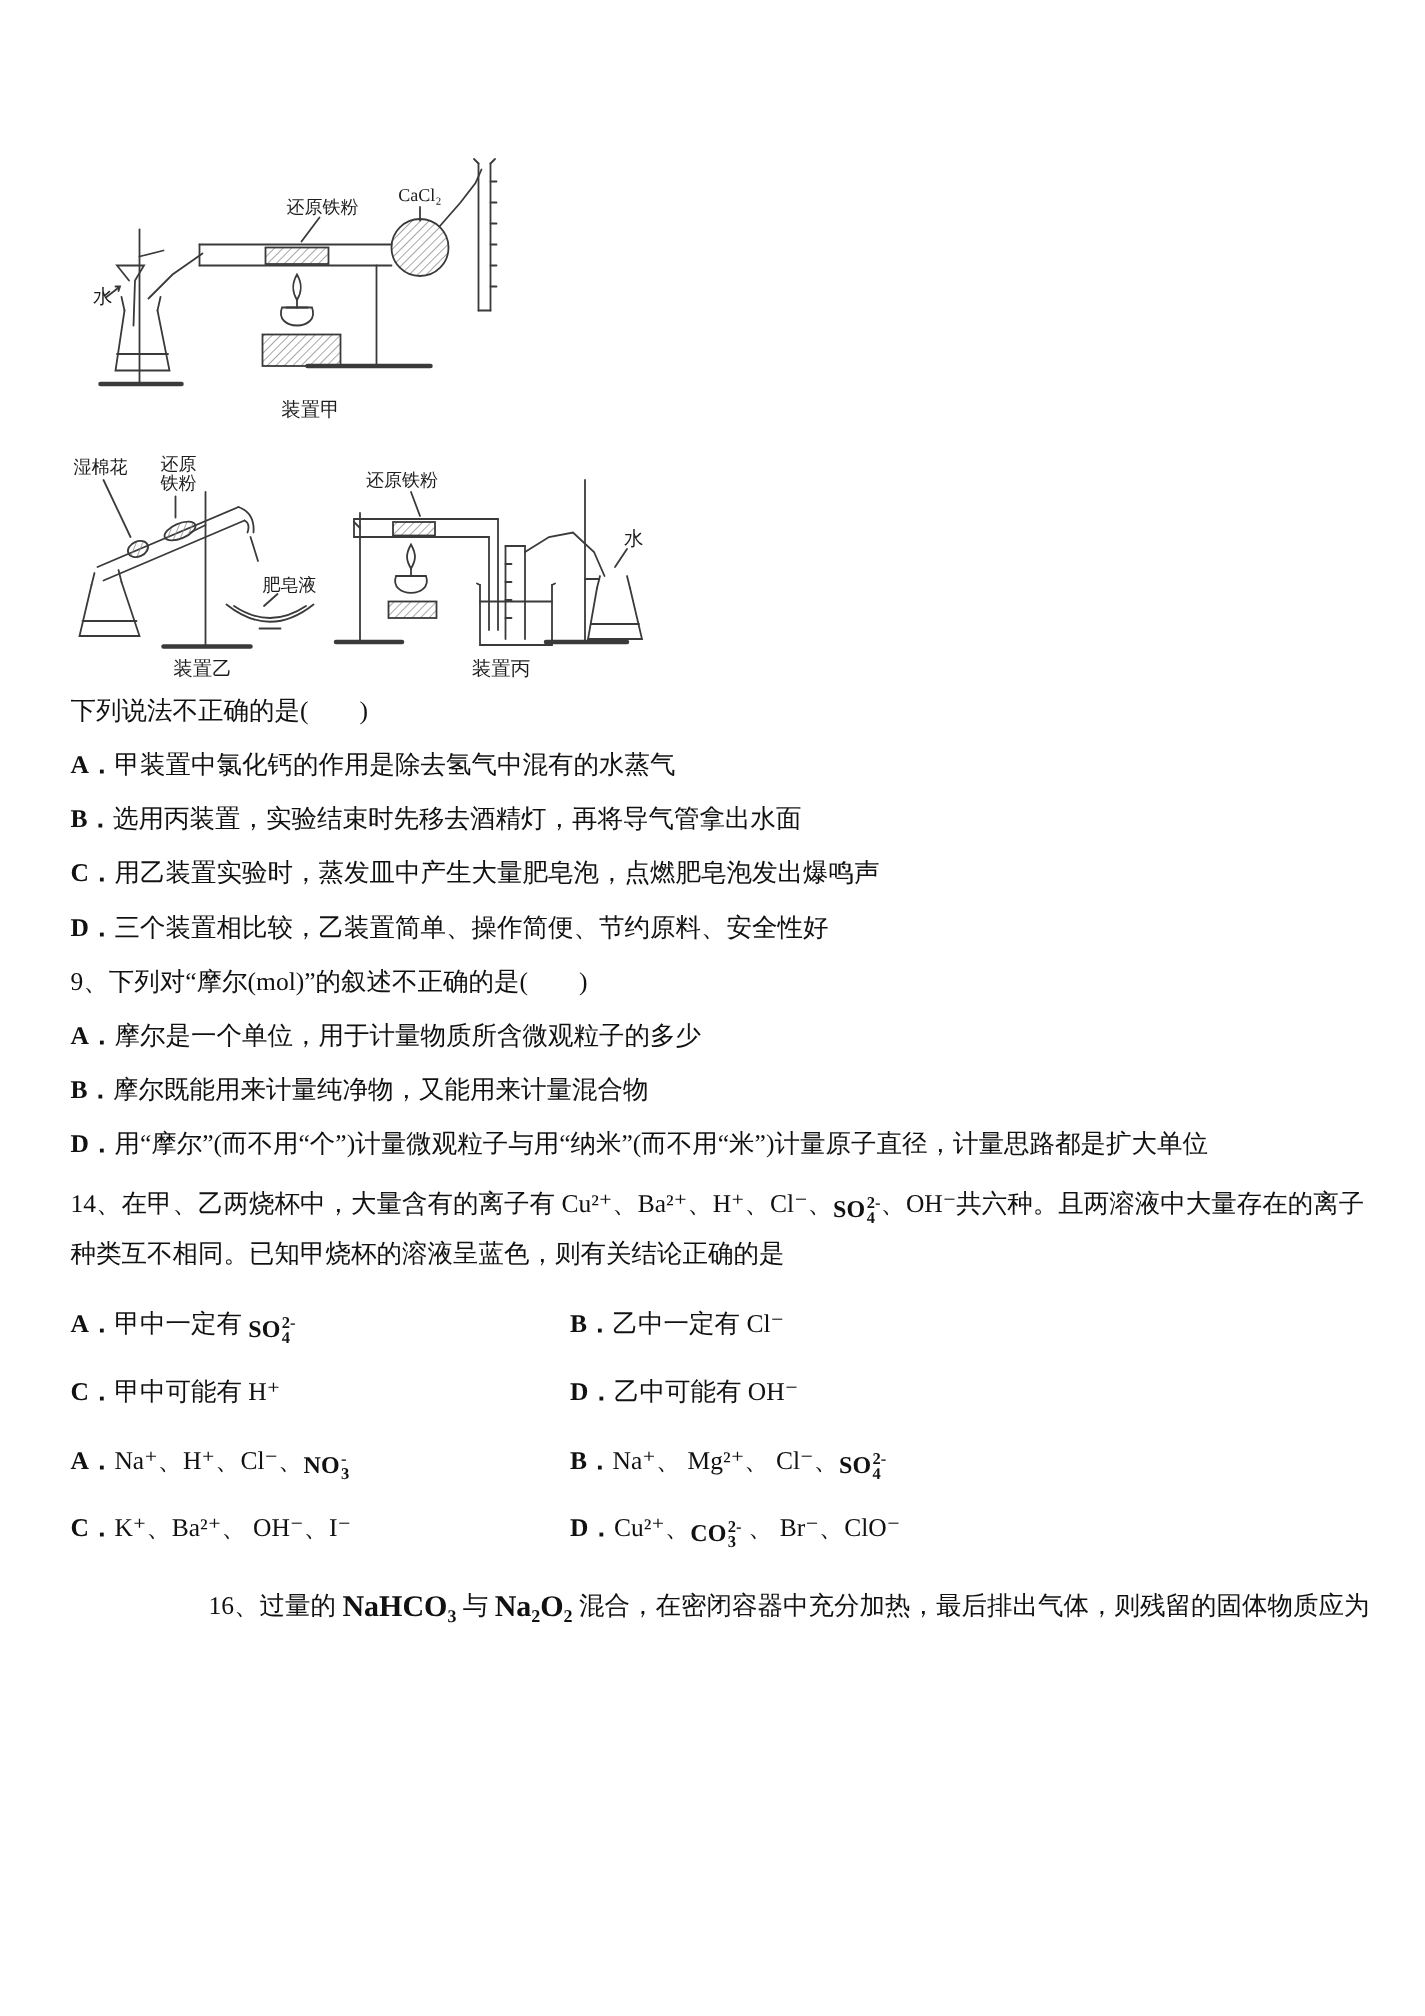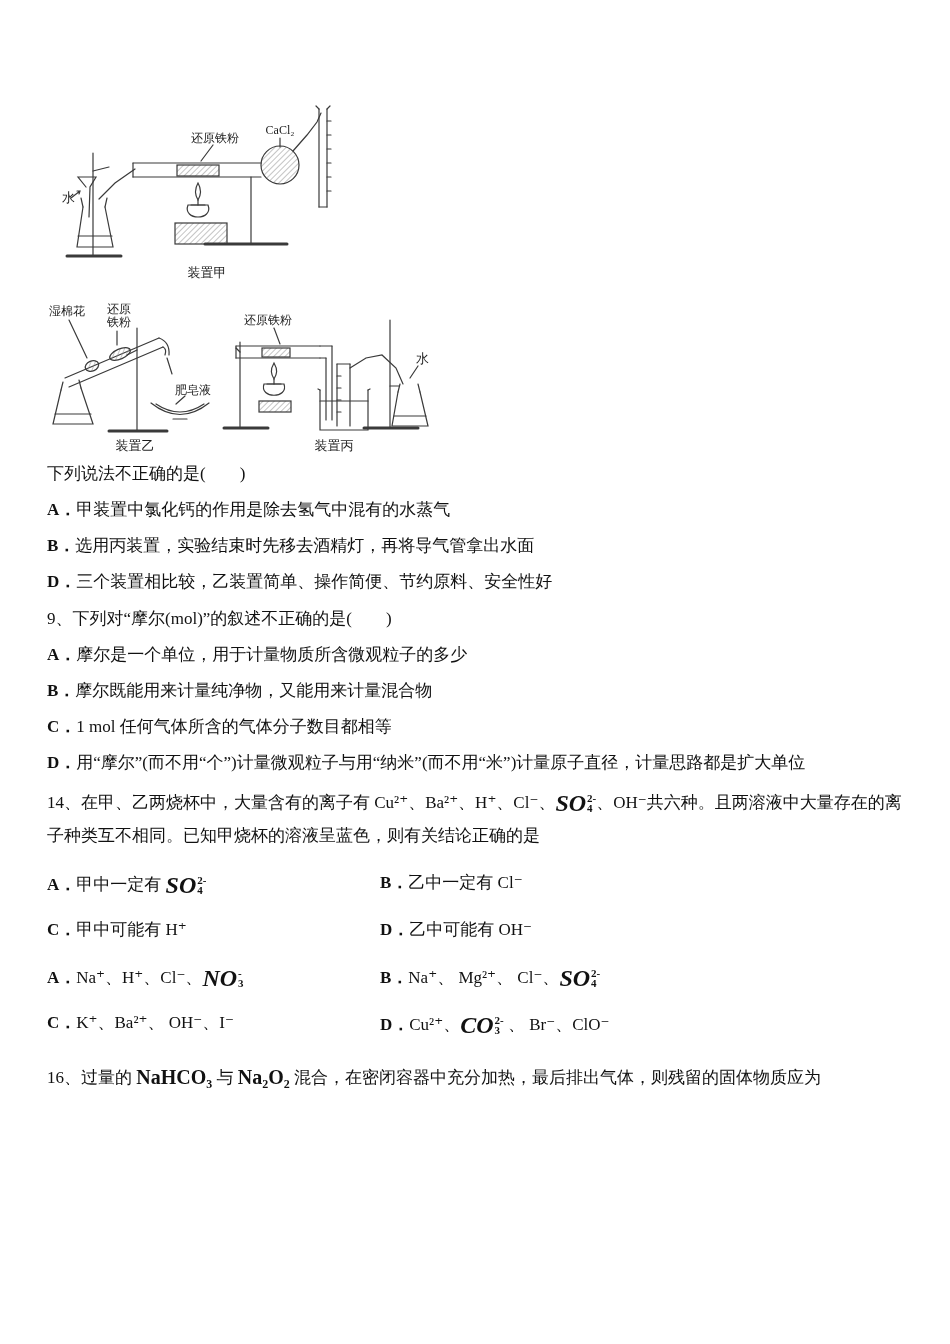--- a/index.html
+++ b/index.html
@@ -7,29 +7,29 @@
         font-family:"Liberation Serif","DejaVu Serif",serif;color:#111;}
   .fig{position:absolute;}
   .fig text{font-family:"Liberation Serif","DejaVu Serif",serif;fill:#1c1c1c;}
   .content{position:absolute;left:47px;top:462px;width:866px;font-size:17px;}
   .line{margin:0 0 11.5px 0;line-height:1.45;}
   .opt-label{font-weight:bold;}
   .chem{font-weight:normal;font-family:"Liberation Serif","DejaVu Serif",serif;}
   .bigchem{font-weight:bold;font-size:20px;vertical-align:-1px;font-family:"Liberation Serif","DejaVu Serif",serif;}
   .ion{display:inline-flex;align-items:center;font-weight:bold;transform:translateY(3px);
        font-family:"Liberation Serif","DejaVu Serif",serif;}
-  .ion .ibase{font-size:24px;line-height:1;font-style:italic;}
+  .ion .ibase{font-size:16px;line-height:1;}
   .ion .iscr{display:inline-flex;flex-direction:column;margin-left:1px;}
   .ion .iscr span{font-size:11px;line-height:10px;}
   .optrow{display:flex;margin:0 0 20px 0;line-height:1.5;}
   .col-l{width:333px;}
   .col-r{flex:1;}
   .q14stem{margin-bottom:18px;line-height:1.9;}
   .q15stem{margin-bottom:16px;}
-  .q16line{margin-top:4px;line-height:1.9;}
+  .q16line{margin-top:4px;line-height:1.9;text-align:right;}
 </style>
 </head>
 <body>
 
 <div class="page">
 
   <svg class="fig" style="left:55px;top:95px;" width="300" height="195" viewBox="0 0 300 195">
     <defs>
       <pattern id="hA" width="4" height="4" patternUnits="userSpaceOnUse" patternTransform="rotate(45)">
         <line x1="0" y1="0" x2="0" y2="4" stroke="#8a8a8a" stroke-width="1"></line>
@@ -201,34 +201,34 @@
     <div class="line">
       <span>下列说法不正确的是(　　)</span>
     </div>
     <div class="line">
       <span class="opt-label">A．</span><span>甲装置中氯化钙的作用是除去氢气中混有的水蒸气</span>
     </div>
     <div class="line">
       <span class="opt-label">B．</span><span>选用丙装置，实验结束时先移去酒精灯，再将导气管拿出水面</span>
     </div>
     <div class="line">
+      <span class="opt-label">C．</span><span>用乙装置实验时，蒸发皿中产生大量肥皂泡，点燃肥皂泡发出爆鸣声</span>
+    </div>
+    <div class="line">
       <span class="opt-label">D．</span><span>三个装置相比较，乙装置简单、操作简便、节约原料、安全性好</span>
     </div>
 
     <div class="line">
       <span>9、下列对“摩尔(mol)”的叙述不正确的是(　　)</span>
     </div>
     <div class="line">
       <span class="opt-label">A．</span><span>摩尔是一个单位，用于计量物质所含微观粒子的多少</span>
     </div>
     <div class="line">
       <span class="opt-label">B．</span><span>摩尔既能用来计量纯净物，又能用来计量混合物</span>
-    </div>
-    <div class="line">
-      <span class="opt-label">C．</span><span>1 mol 任何气体所含的气体分子数目都相等</span>
     </div>
     <div class="line">
       <span class="opt-label">D．</span><span>用“摩尔”(而不用“个”)计量微观粒子与用“纳米”(而不用“米”)计量原子直径，计量思路都是扩大单位</span>
     </div>
 
     <div class="line q14stem">
       <span>14、在甲、乙两烧杯中，大量含有的离子有 </span><span class="chem">Cu²⁺、Ba²⁺、H⁺、Cl⁻、</span><span class="ion">
           <span class="ibase">SO</span>
           <span class="iscr">
             <span>2-</span>

